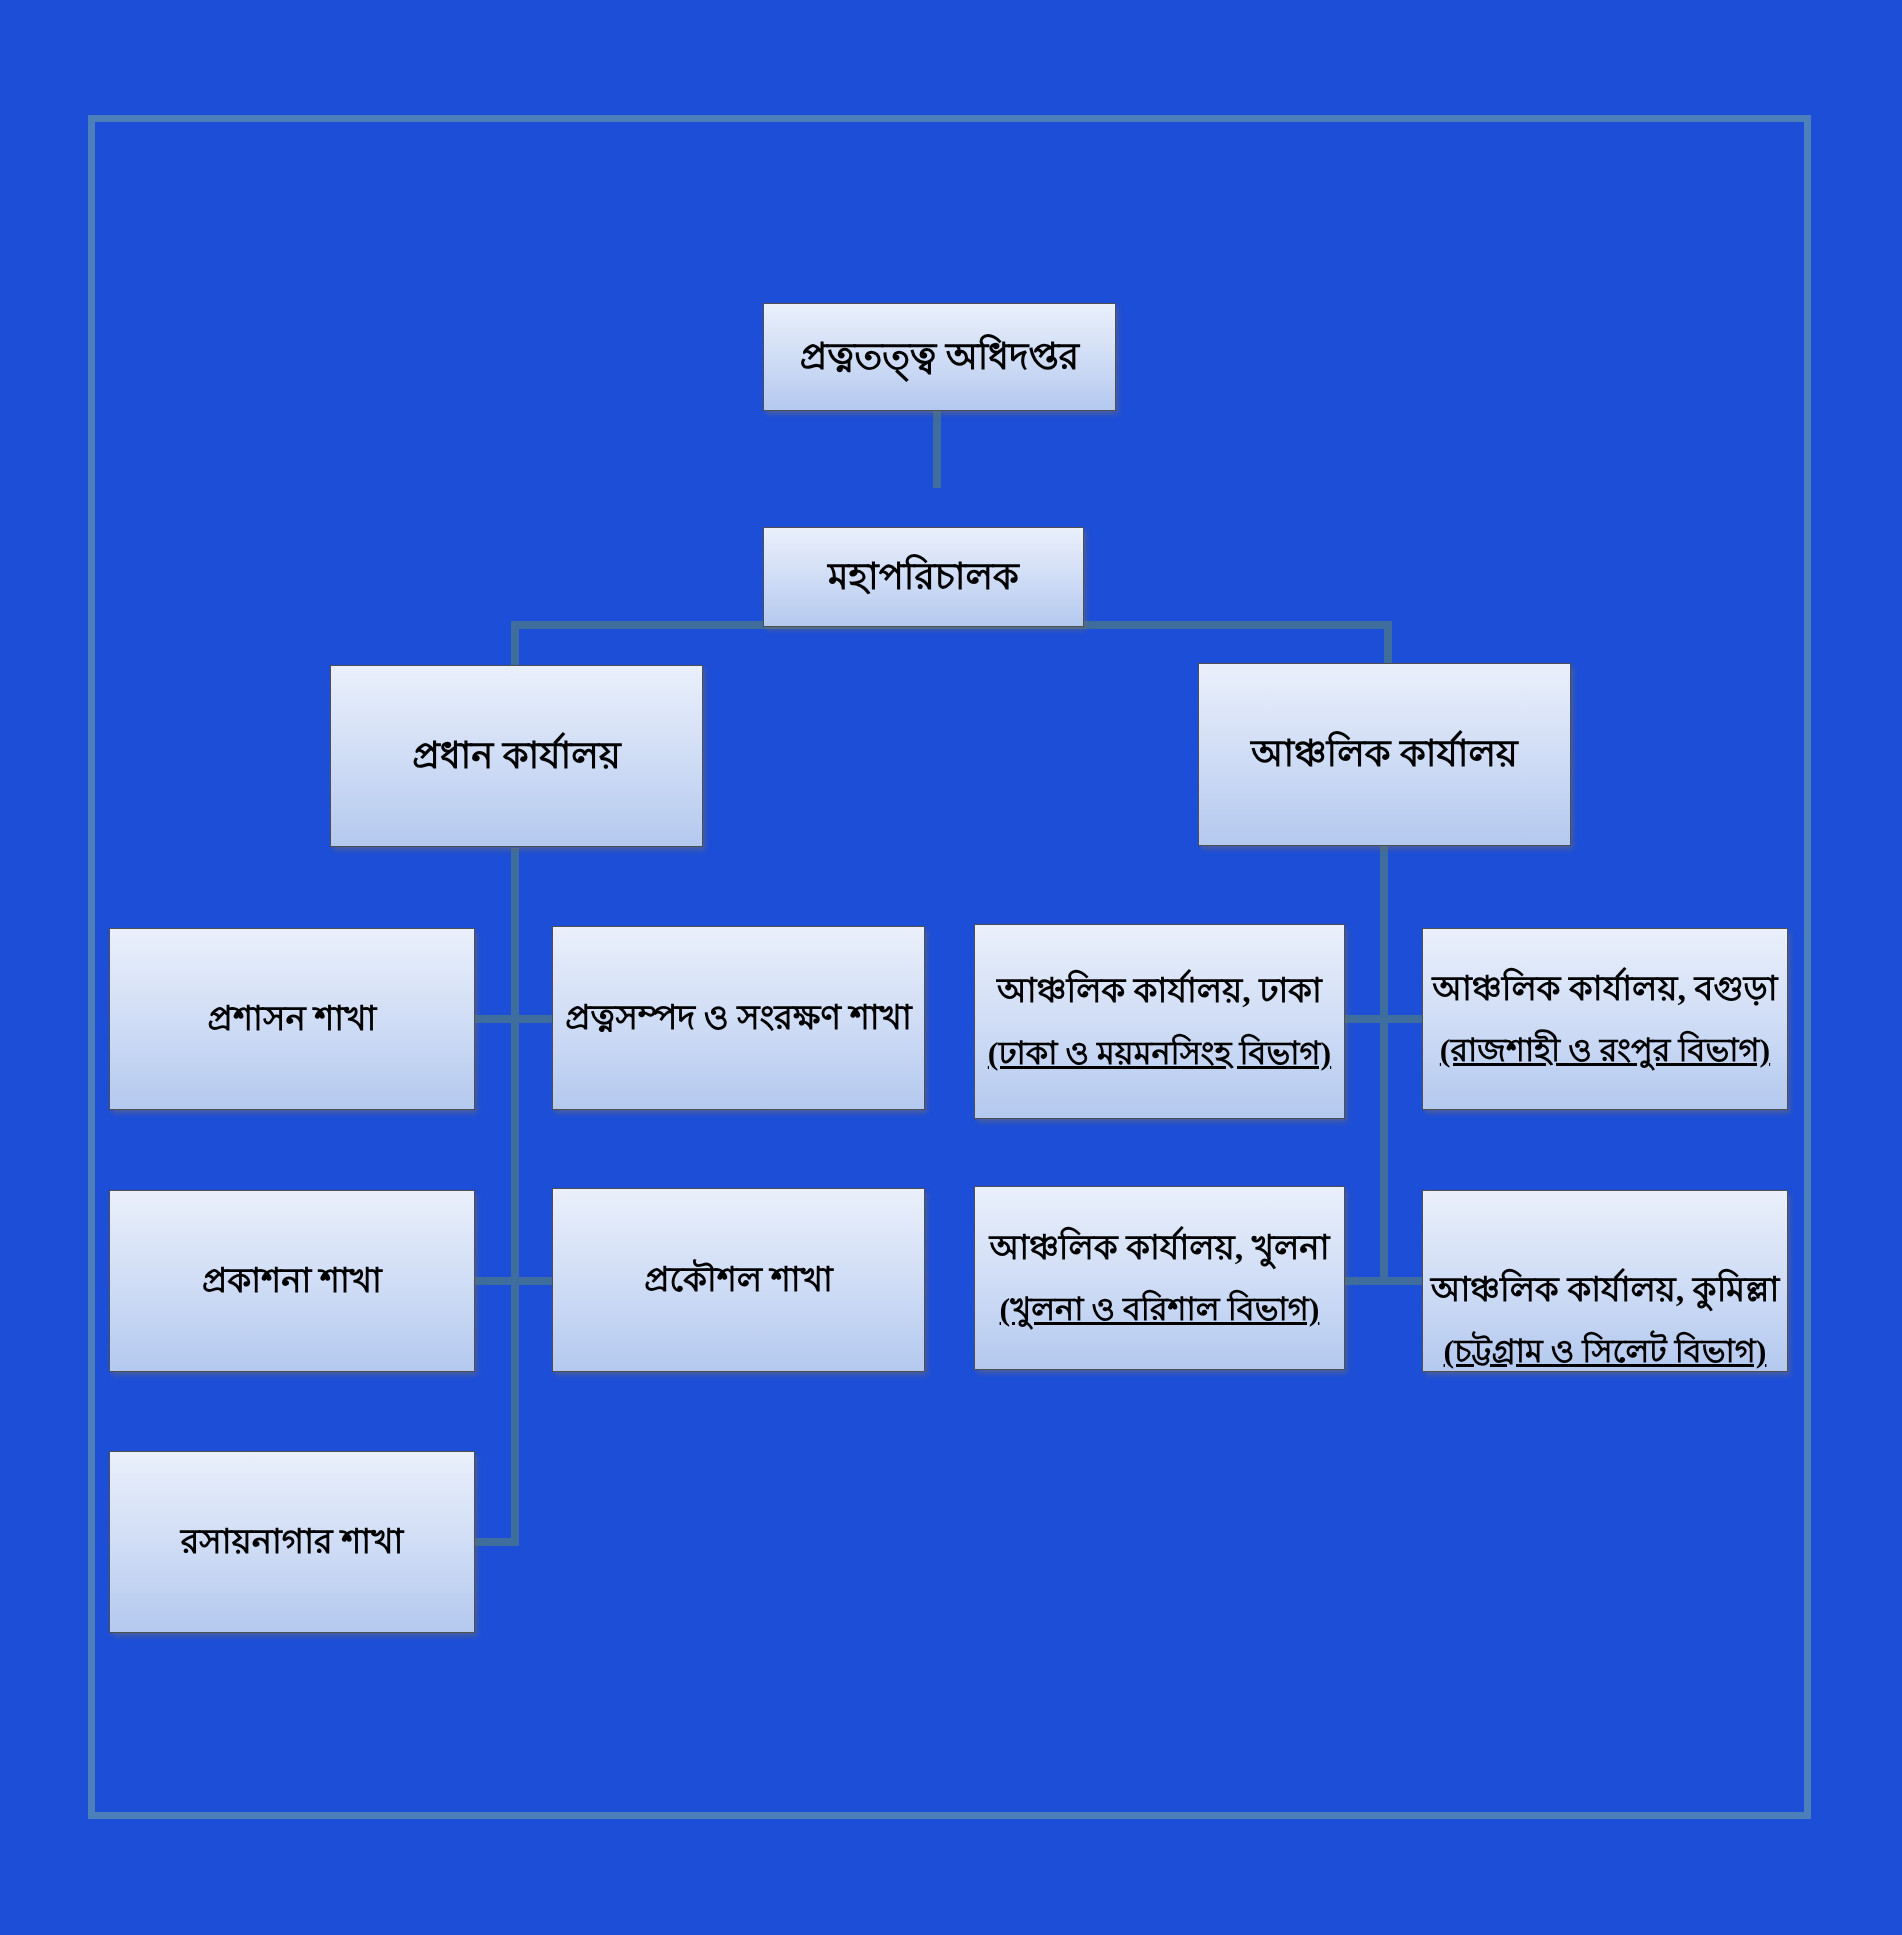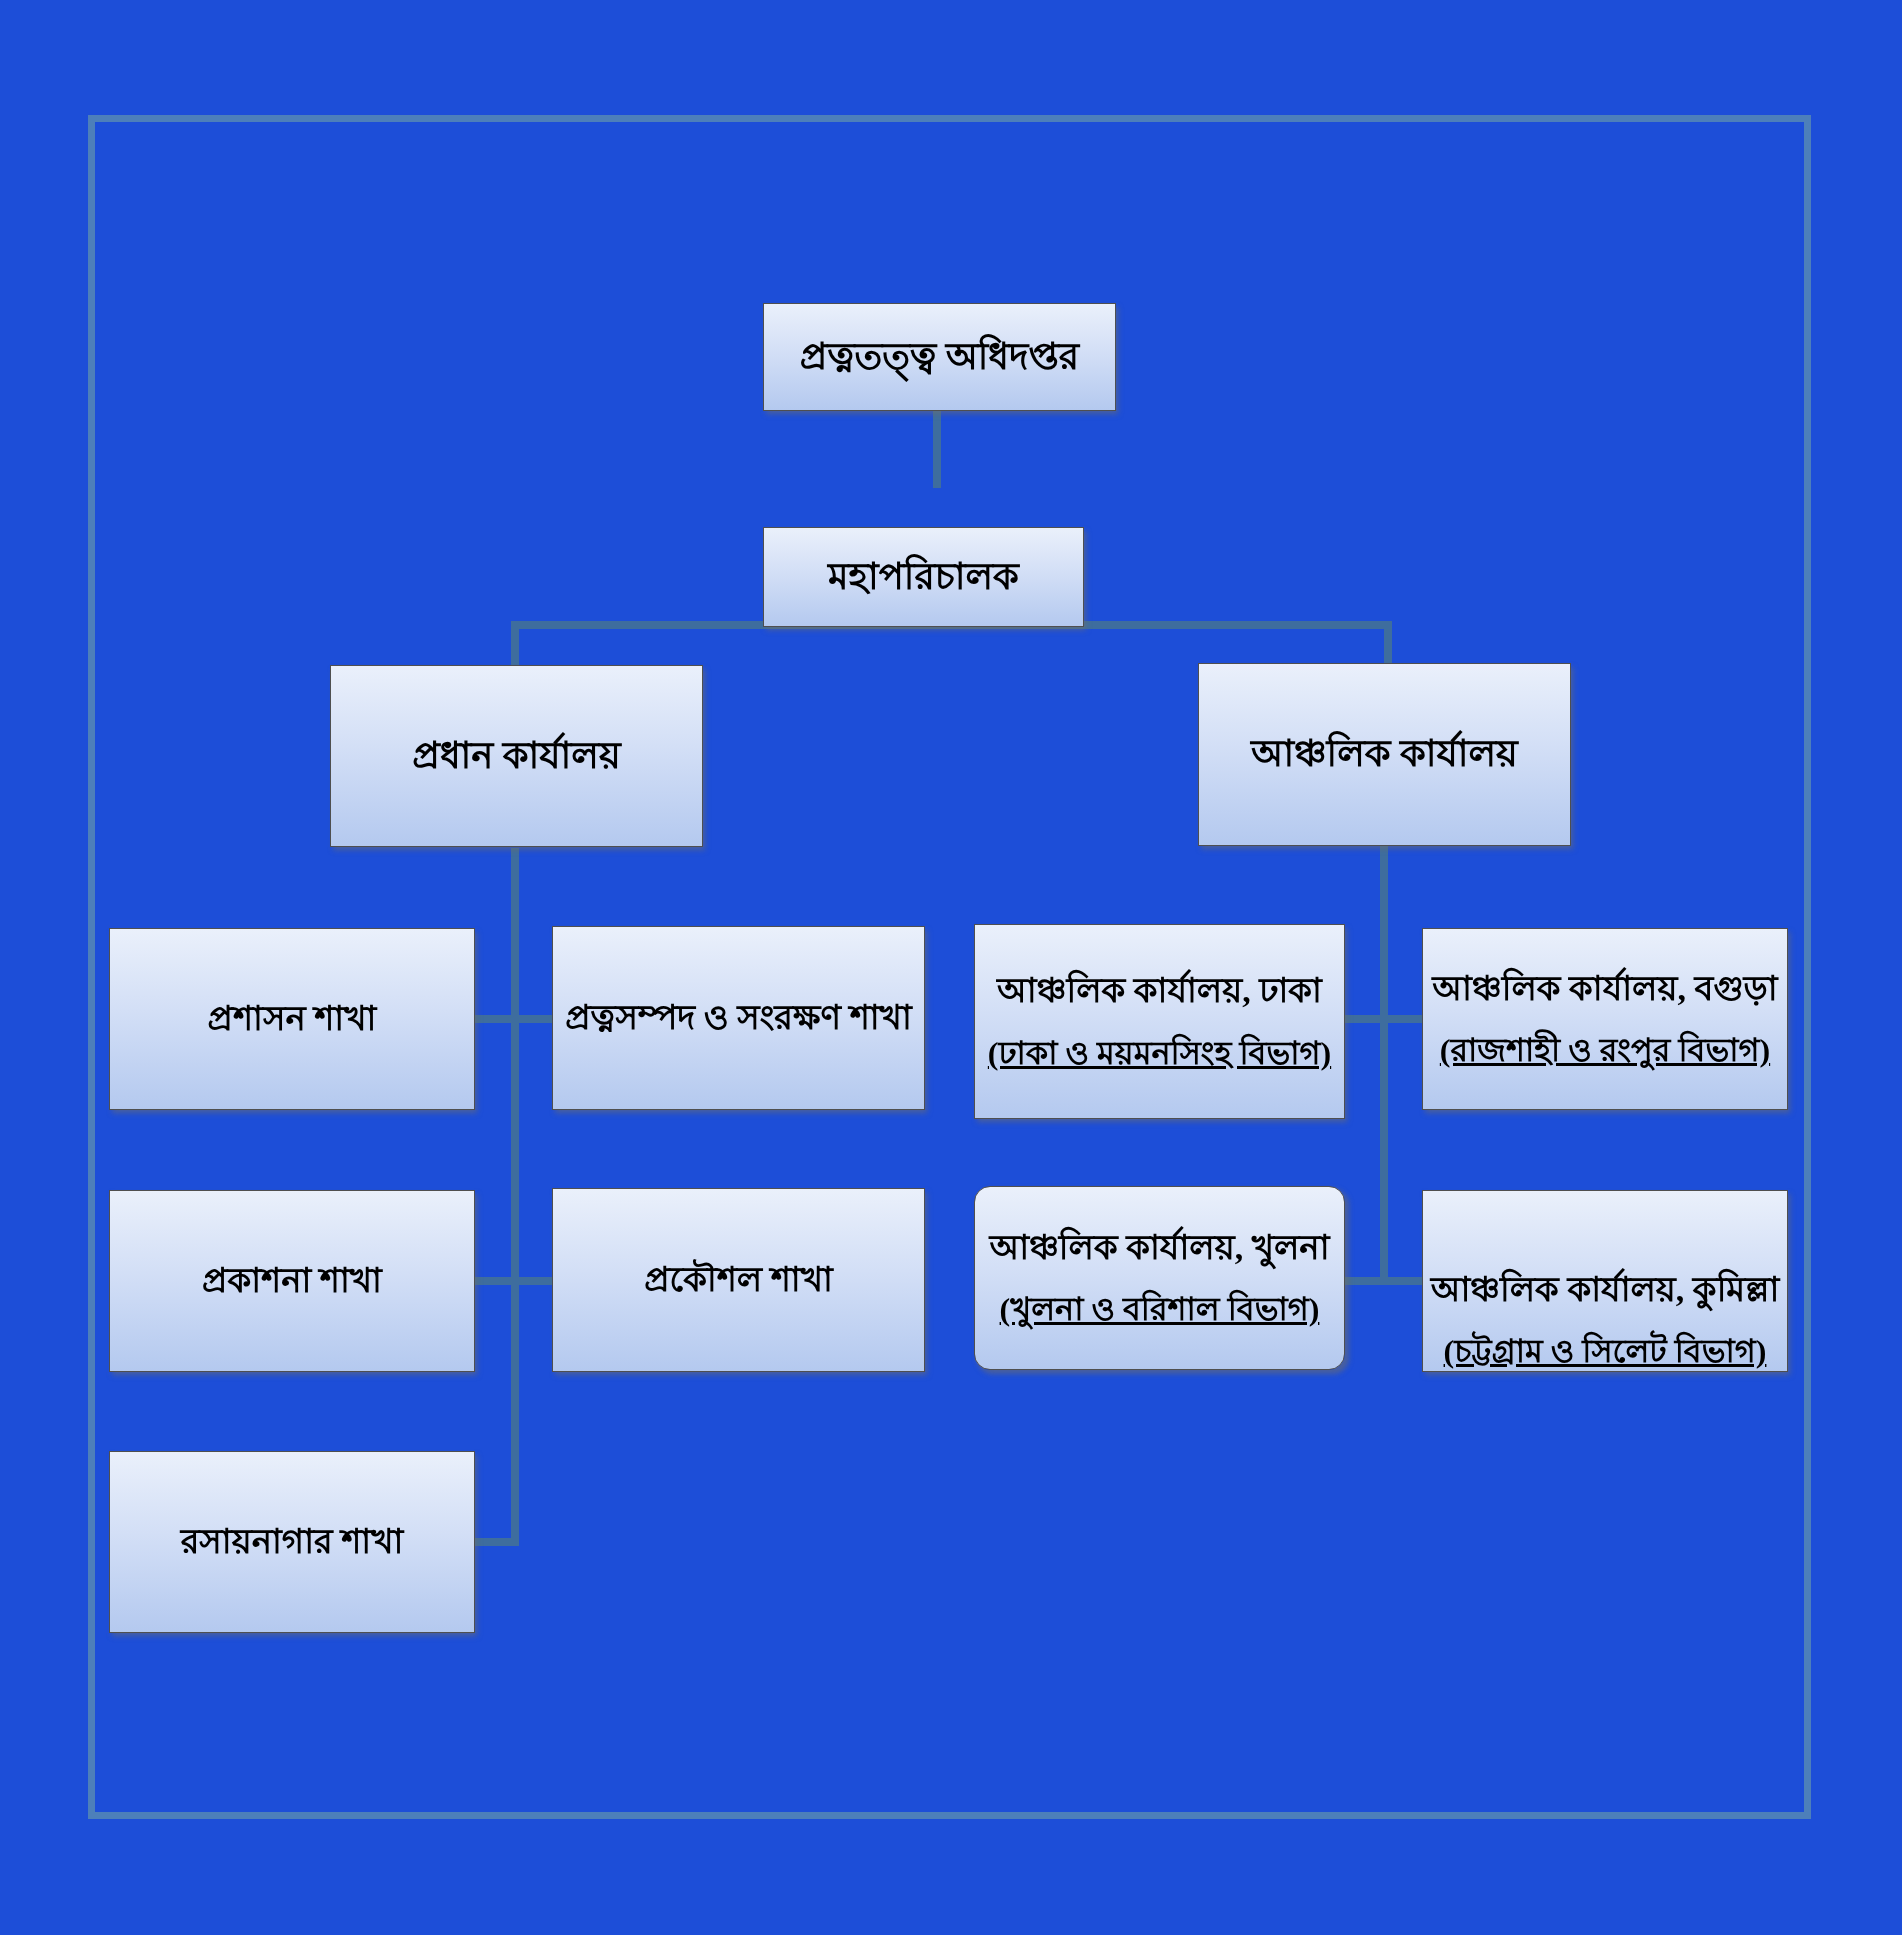--- a/index.html
+++ b/index.html
@@ -40,21 +40,21 @@
   .n-dg{left:763px;top:488px;width:321px;height:100px;margin-top:39px;}
   .n-head{left:330px;top:665px;width:373px;height:182px;}
   .n-regional{left:1198px;top:663px;width:373px;height:183px;}
   .n-admin{left:109px;top:928px;width:366px;height:182px;}
   .n-assets{left:552px;top:926px;width:373px;height:184px;}
   .n-publication{left:109px;top:1190px;width:366px;height:182px;}
   .n-engineering{left:552px;top:1188px;width:373px;height:184px;}
   .n-laboratory{left:109px;top:1451px;width:366px;height:182px;}
   .n-dhaka{left:974px;top:924px;width:371px;height:195px;}
   .n-bogura{left:1422px;top:928px;width:366px;height:182px;}
-  .n-khulna{left:974px;top:1186px;width:371px;height:184px;border-radius:16px;}
+  .n-khulna{left:974px;top:1186px;width:371px;height:184px;}
   .n-cumilla{left:1422px;top:1190px;width:366px;height:182px;justify-content:flex-end;}
   
   .c-root-dg{left:933px;top:411px;width:7.7px;height:77px;}
   .c-dg-drop{left:933px;top:589px;width:7.7px;height:38px;}
   .c-splitter{left:511px;top:621px;width:880px;height:7.7px;}
   .c-head-drop{left:511px;top:621px;width:7.7px;height:44px;}
   .c-regional-drop{left:1384px;top:621px;width:7.7px;height:42px;}
   .c-left-trunk{left:511px;top:848px;width:7.7px;height:698px;}
   .c-left-row1{left:475px;top:1015px;width:77px;height:7.7px;}
   .c-left-row2{left:475px;top:1277px;width:77px;height:7.7px;}

